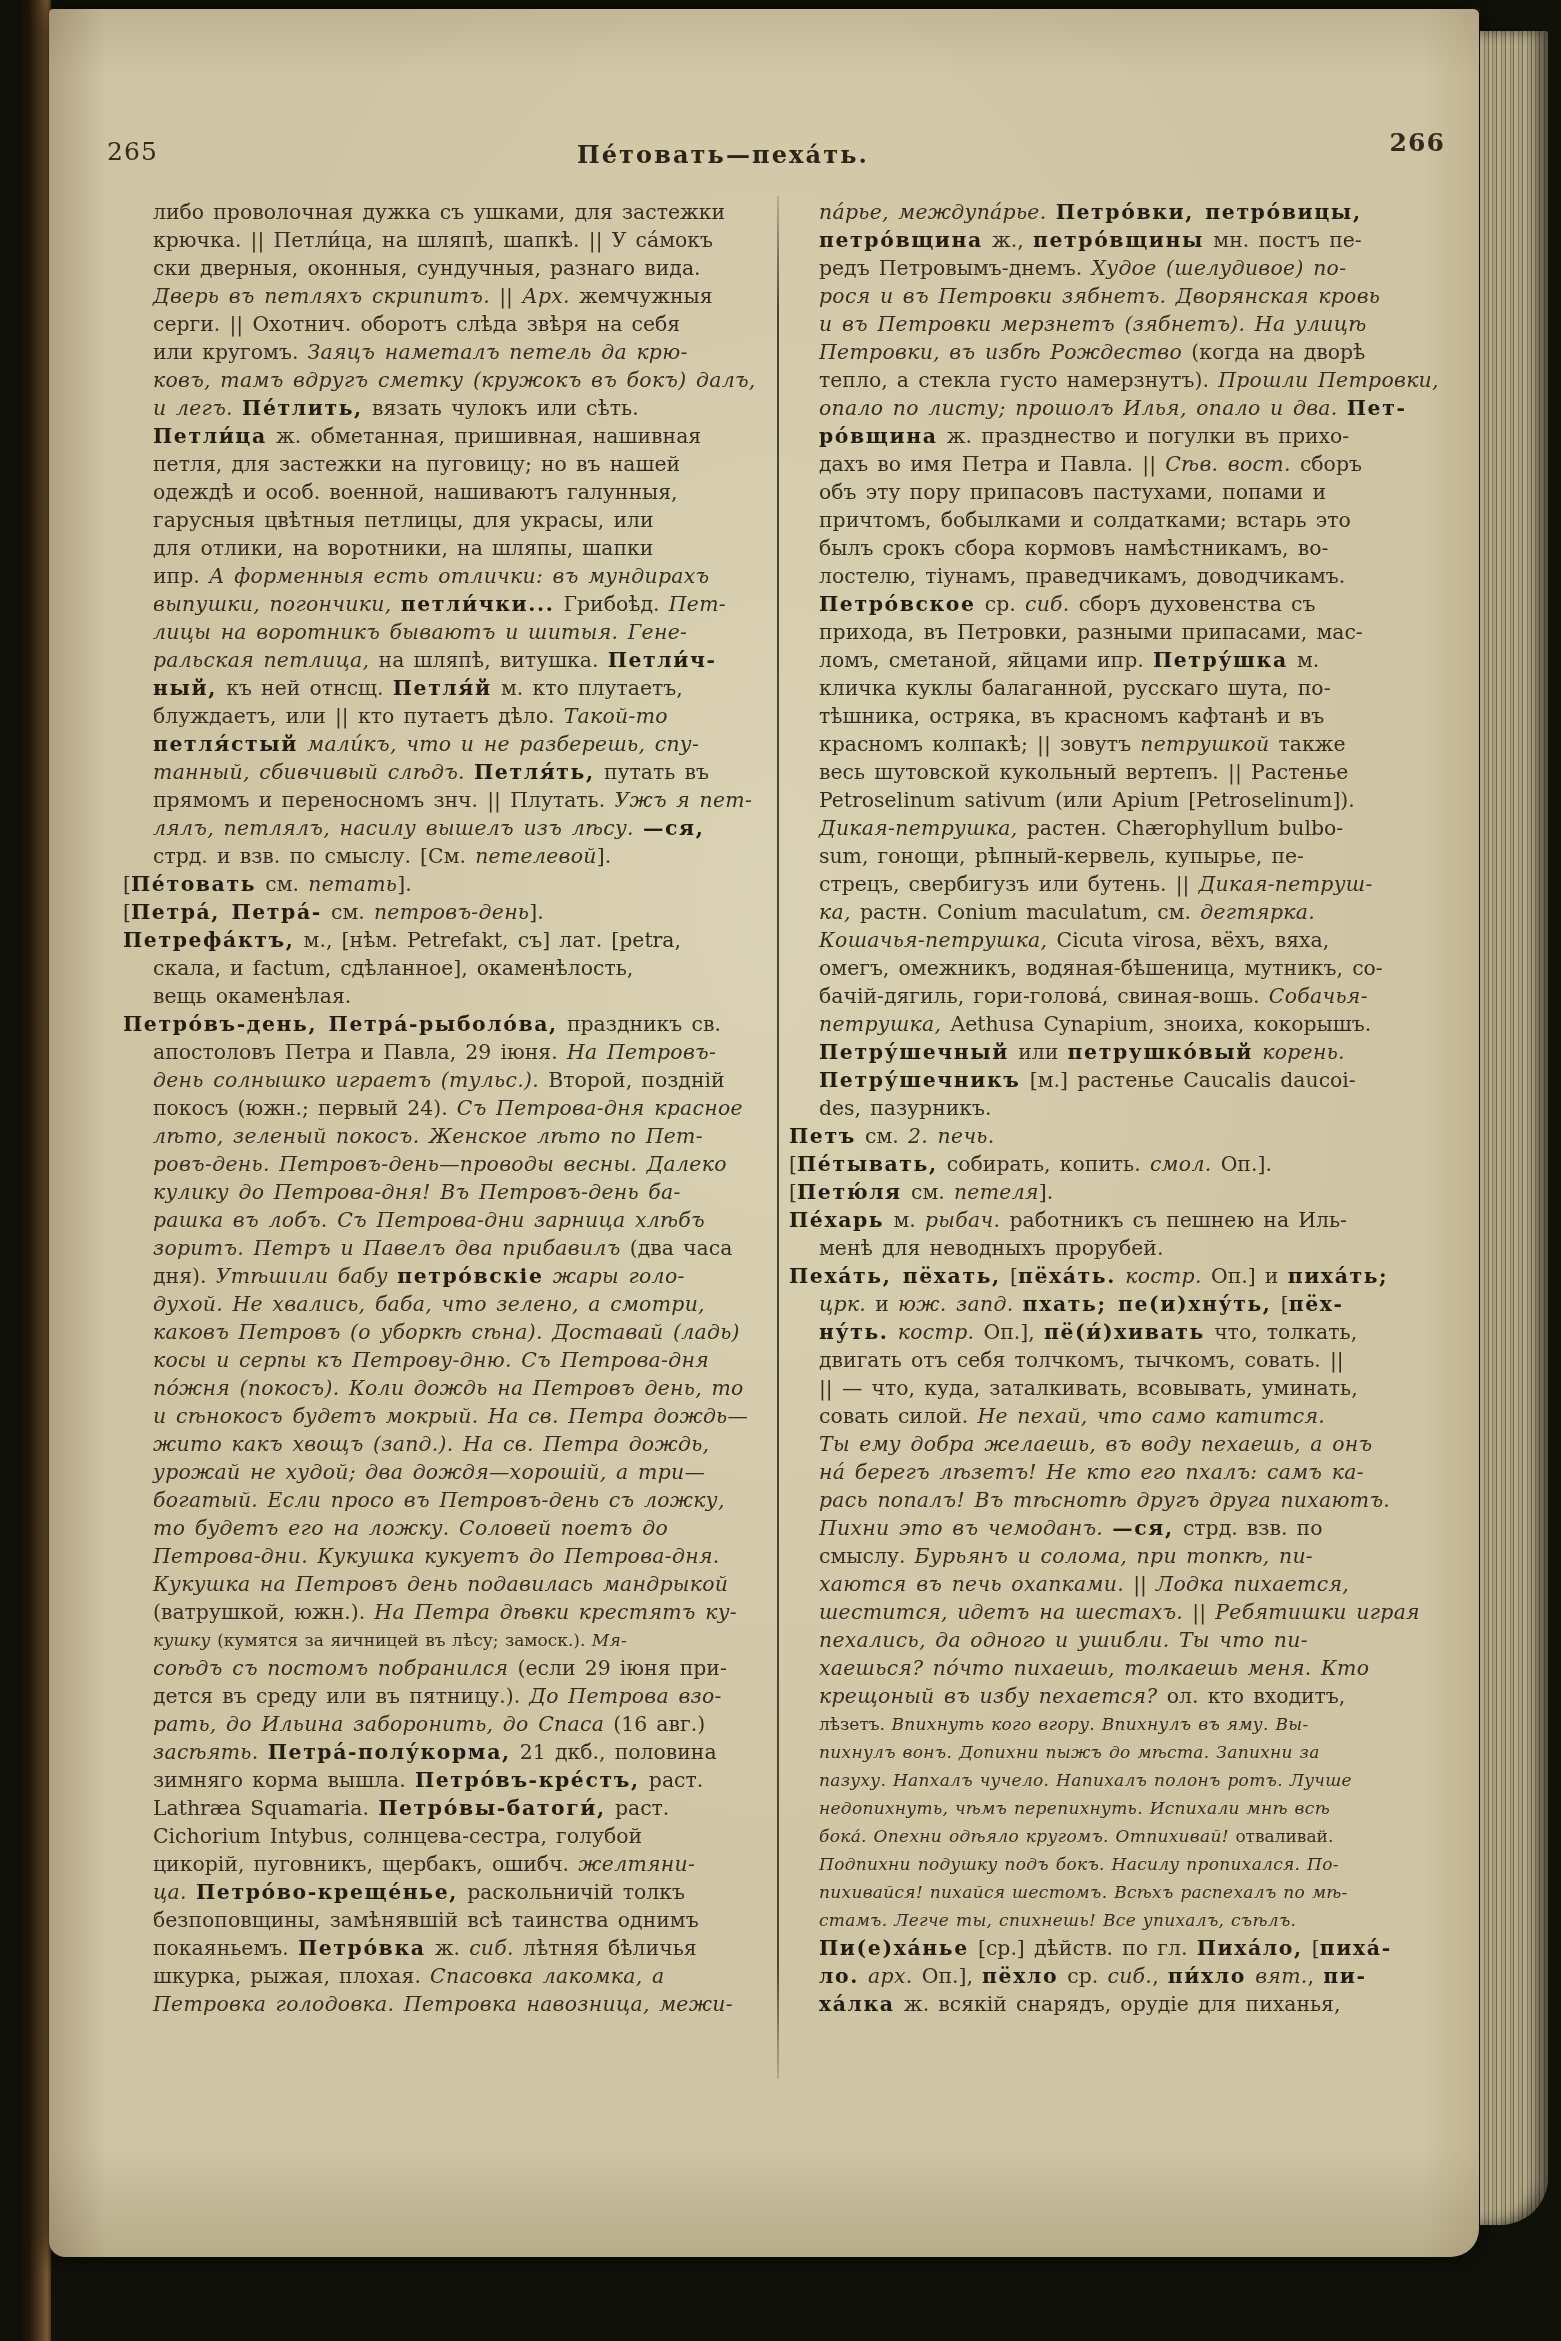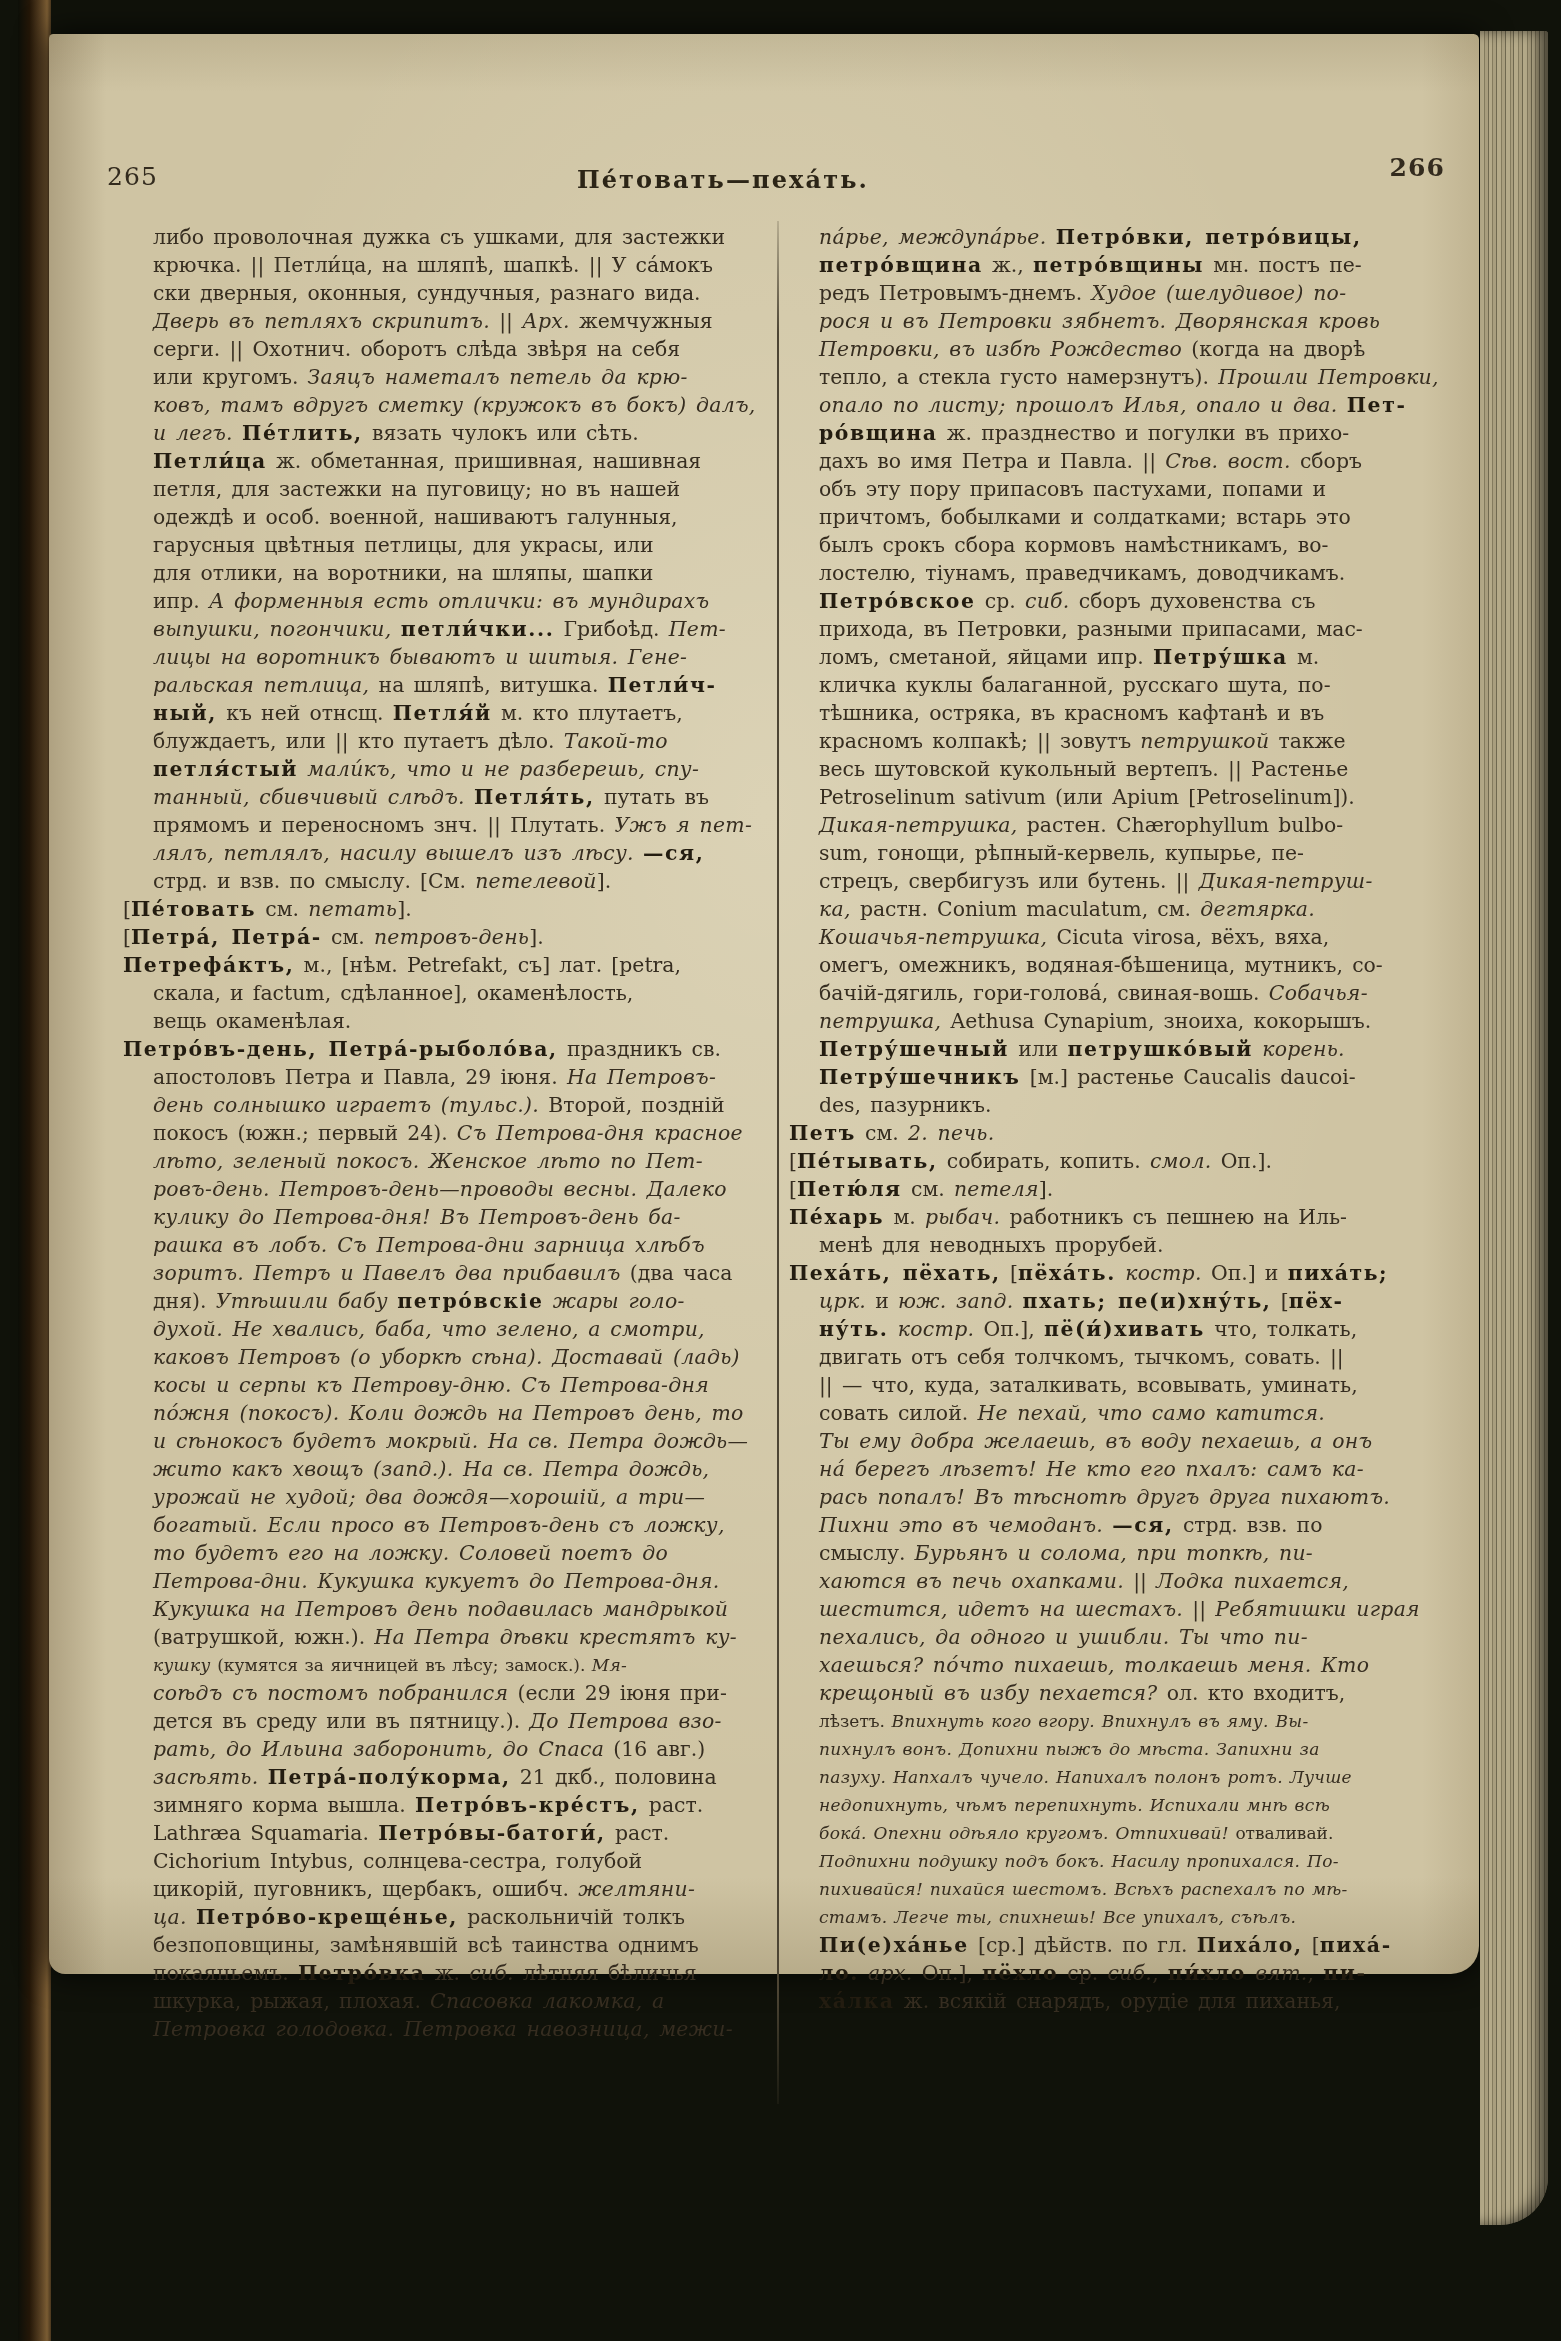--- a/index.html
+++ b/index.html
@@ -7,21 +7,21 @@
     font-family:"DejaVu Serif","Liberation Serif",serif;
     background-color:#10120a;
     background-image:
       radial-gradient(circle at 9.7px 6.4px, #20241५ 0, transparent 0),
       radial-gradient(circle at 20% 30%, #1c2013 0 5.4px, transparent 5.9px),
       radial-gradient(circle at 70% 60%, #181c10 0 7.5px, transparent 8px),
       radial-gradient(circle at 45% 85%, #1a1e11 0 4.8px, transparent 5.4px);
     background-size:64px 48px, 86px 64px, 107px 75px, 75px 59px;}
   .binding{position:absolute;left:18px;top:0;width:33px;height:2342px;
     background:linear-gradient(90deg,#0d0f08 0%, #241708 35%, #5a4224 70%, #7a5c33 88%, #4a371e 100%);}
-  .page{position:absolute;left:49px;top:34px;width:1430px;height:1940px;
+  .page{position:absolute;left:49px;top:9px;width:1430px;height:2248px;
     background-color:#cfc4a3;
     background-image:
       radial-gradient(ellipse at 50% 40%, rgba(255,252,235,.25) 0%, rgba(255,252,235,0) 60%),
       linear-gradient(90deg, rgba(90,70,40,.28) 0%, rgba(90,70,40,0) 4%, rgba(90,70,40,0) 96%, rgba(120,100,60,.18) 100%),
       linear-gradient(0deg, rgba(100,85,50,.22) 0%, rgba(100,85,50,0) 5%, rgba(100,85,50,0) 97%, rgba(100,85,50,.15) 100%);
     border-radius:4.3px 5.4px 28px 16px;
     box-shadow:0 0 32px rgba(0,0,0,.8);}
   .fore-edge{position:absolute;left:1480px;top:31px;width:68px;height:2194px;
     background:repeating-linear-gradient(90deg,#b5aa89 0 3.8px,#847b5e 3.8px 4.8px,#a99e7e 4.8px 7.5px,#6f684f 7.5px 8.6px);
     border-radius:0 3.2px 48px 0;
@@ -118,20 +118,21 @@
         <div class="line">покаяньемъ. <b>Петро́вка</b> ж. <i>сиб.</i> лѣтняя бѣличья</div>
         <div class="line">шкурка, рыжая, плохая. <i>Спасовка лакомка, а</i></div>
         <div class="line"><i>Петровка голодовка. Петровка навозница, межи-</i></div>
       </div>
     <div class="divider"></div>
     <div class="col colR">
         <div class="line"><i>па́рье, междупа́рье.</i> <b>Петро́вки, петро́вицы,</b></div>
         <div class="line"><b>петро́вщина</b> ж., <b>петро́вщины</b> мн. постъ пе-</div>
         <div class="line">редъ Петровымъ-днемъ. <i>Худое (шелудивое) по-</i></div>
         <div class="line"><i>рося и въ Петровки зябнетъ. Дворянская кровь</i></div>
+        <div class="line"><i>и въ Петровки мерзнетъ (зябнетъ). На улицѣ</i></div>
         <div class="line"><i>Петровки, въ избѣ Рождество</i> (когда на дворѣ</div>
         <div class="line">тепло, а стекла густо намерзнутъ). <i>Прошли Петровки,</i></div>
         <div class="line"><i>опало по листу; прошолъ Илья, опало и два.</i> <b>Пет-</b></div>
         <div class="line"><b>ро́вщина</b> ж. празднество и погулки въ прихо-</div>
         <div class="line">дахъ во имя Петра и Павла. || <i>Сѣв. вост.</i> сборъ</div>
         <div class="line">объ эту пору припасовъ пастухами, попами и</div>
         <div class="line">причтомъ, бобылками и солдатками; встарь это</div>
         <div class="line">былъ срокъ сбора кормовъ намѣстникамъ, во-</div>
         <div class="line">лостелю, тіунамъ, праведчикамъ, доводчикамъ.</div>
         <div class="line"><b>Петро́вское</b> ср. <i>сиб.</i> сборъ духовенства съ</div>

